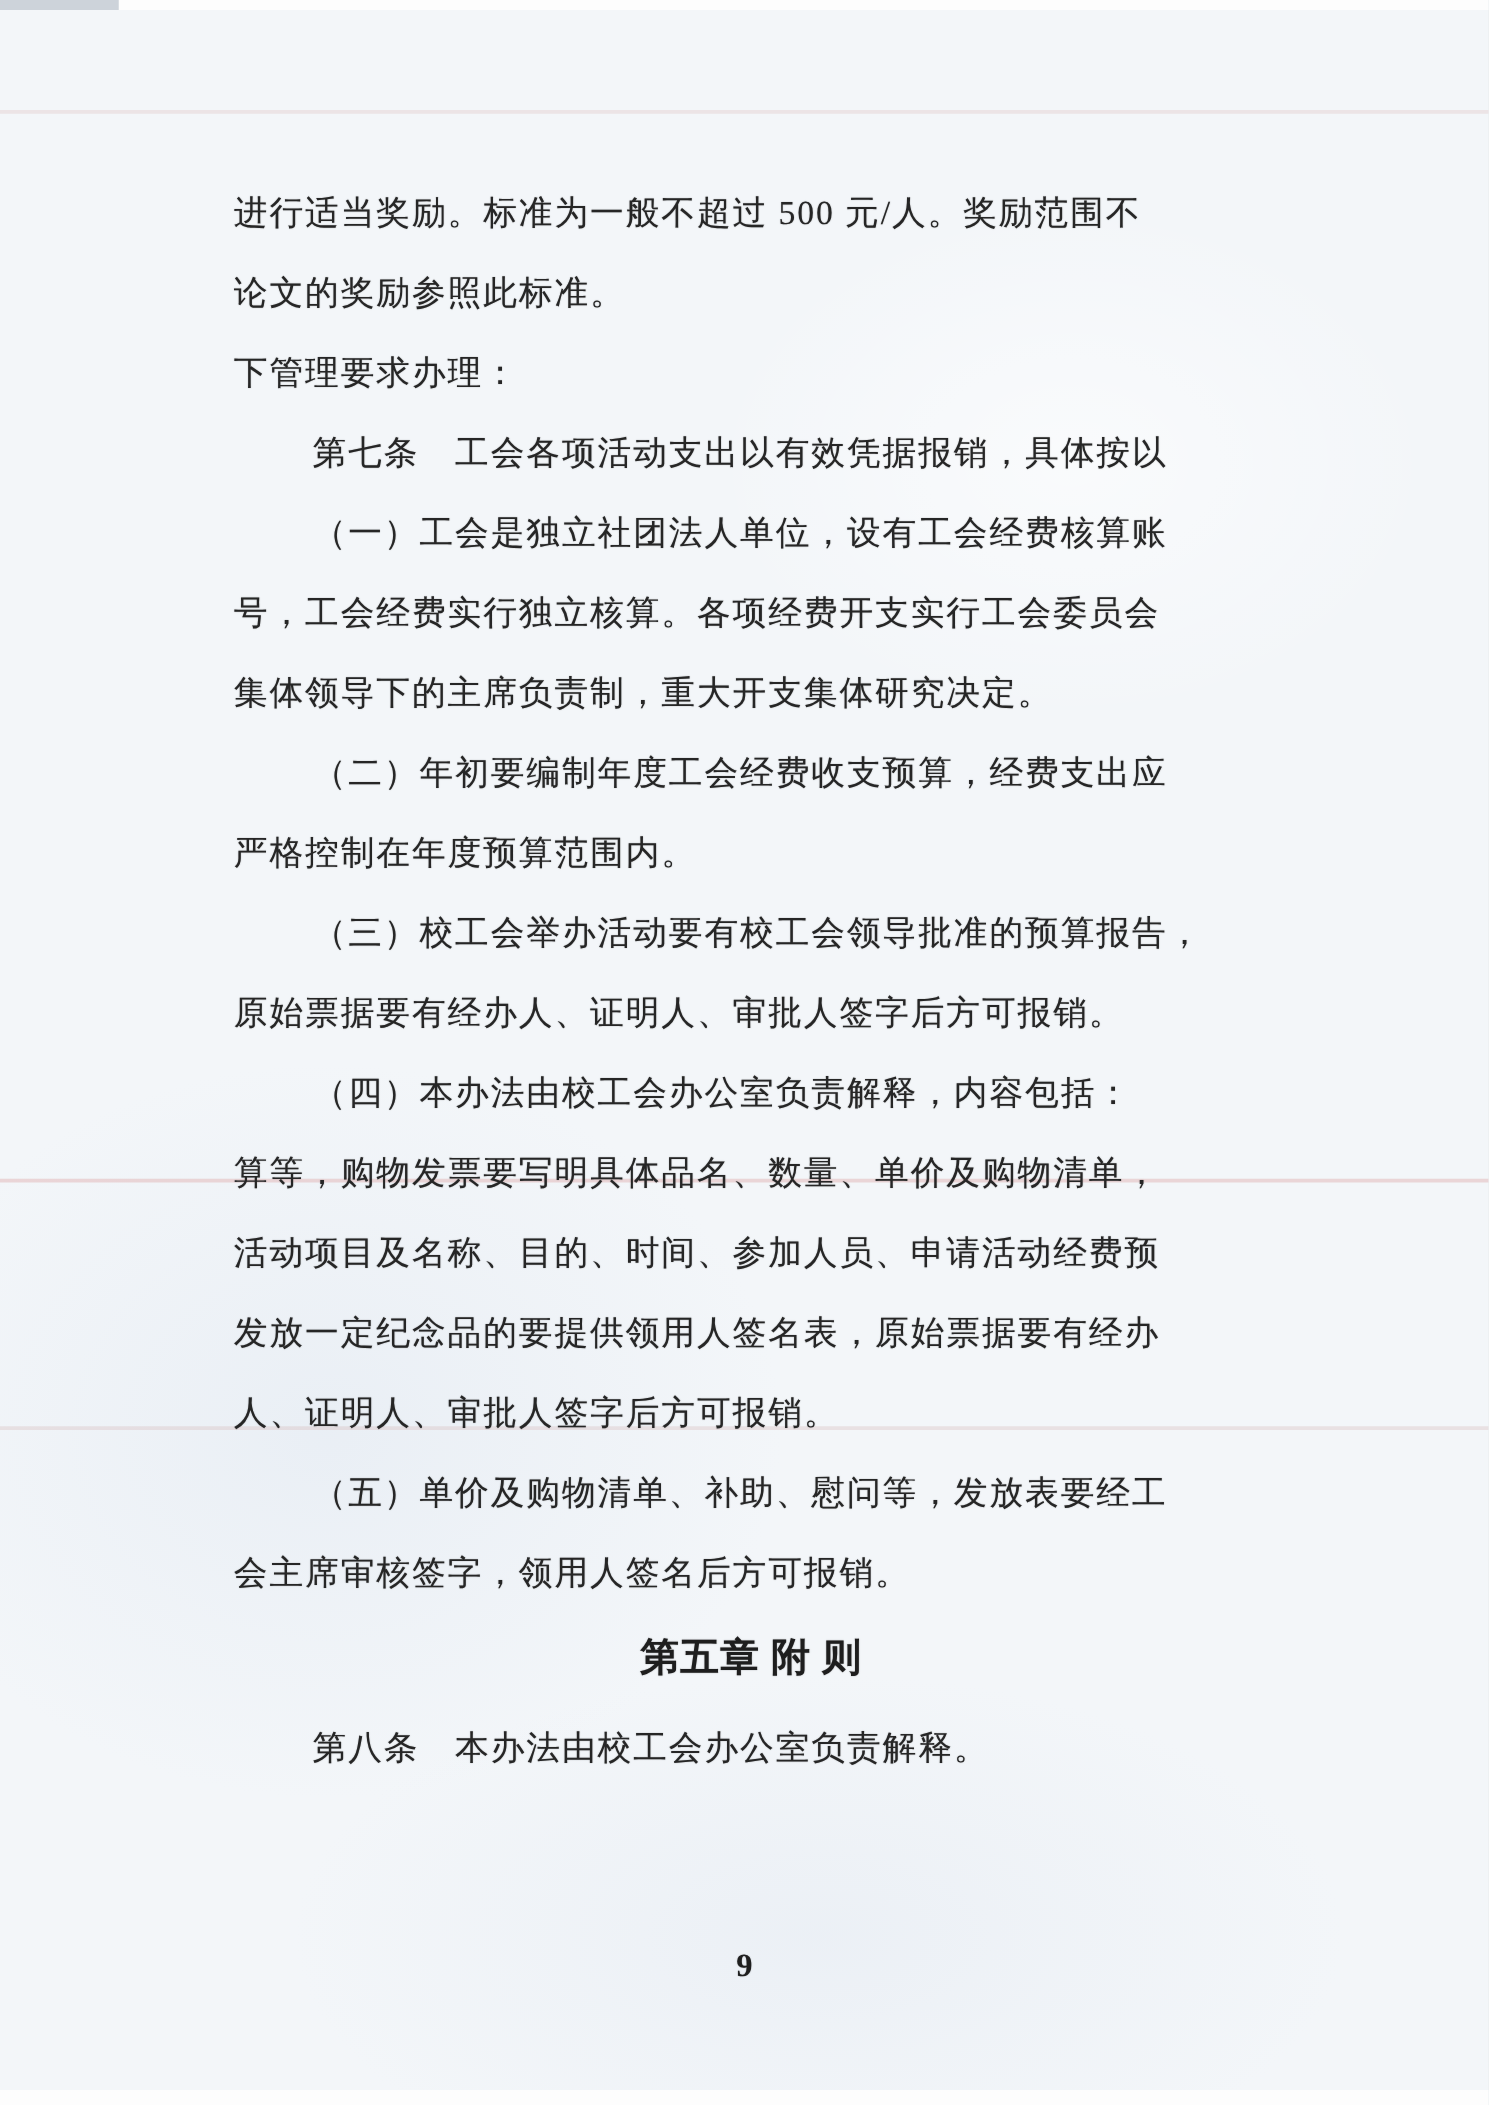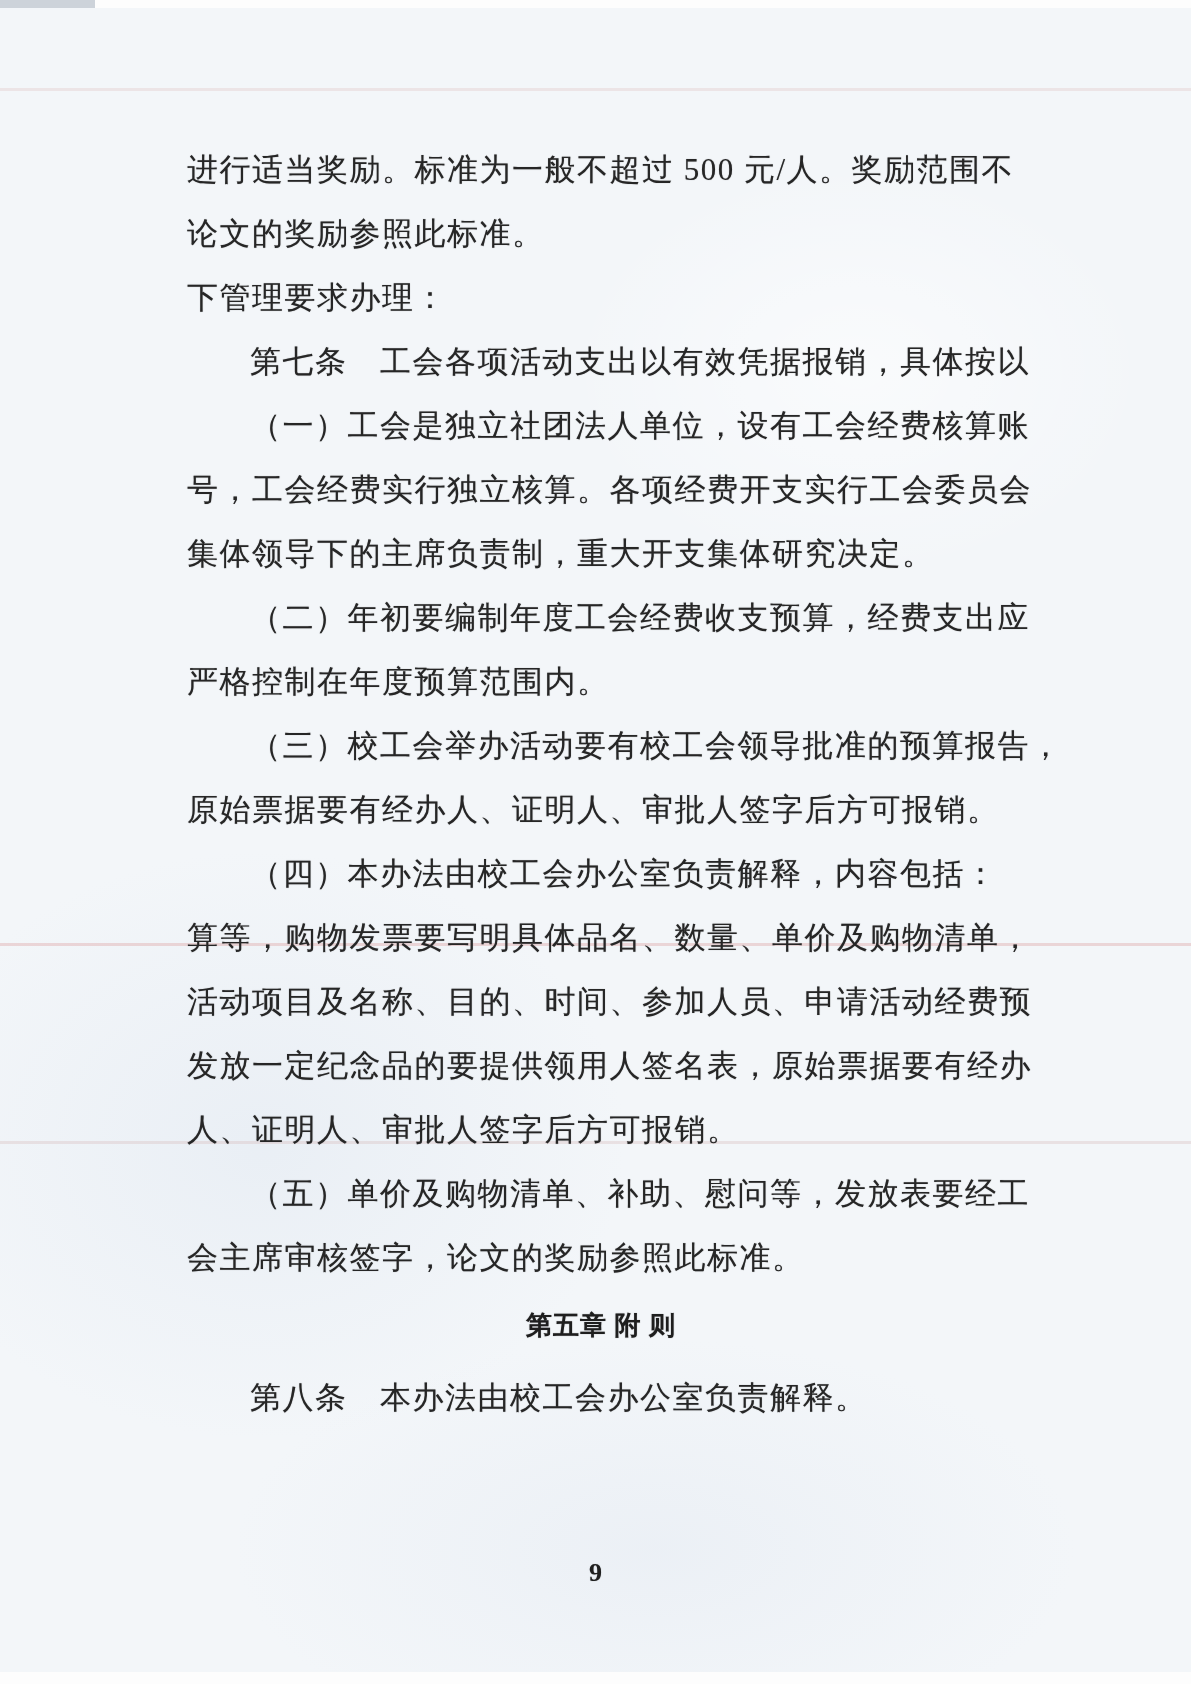--- a/index.html
+++ b/index.html
@@ -53,32 +53,32 @@
 
   .textblock {
     position: absolute;
     left: 187px;
     top: 138px;
     width: 828px;
   }
   .line {
     height: 64px;
     line-height: 64px;
-    font-size: 31px;
+    font-size: 27px;
     letter-spacing: 1.5px;
     color: #262626;
     white-space: nowrap;
     text-shadow: 0 0 1px rgba(45, 45, 45, 0.45);
   }
   .indent { text-indent: 63px; }
   .heading {
     height: 64px;
     line-height: 64px;
     margin-top: 4px;
-    font-size: 26px;
+    font-size: 31px;
     font-weight: bold;
     letter-spacing: 1px;
     text-align: center;
     color: #1e1e1e;
     text-shadow: 0 0 1px rgba(30, 30, 30, 0.5);
   }
   .closing { margin-top: 8px; }
   .pagenum {
     position: absolute;
     top: 1556px;
@@ -117,21 +117,21 @@
     <div class="line indent">（二）年初要编制年度工会经费收支预算，经费支出应</div>
     <div class="line">严格控制在年度预算范围内。</div>
     <div class="line indent">（三）校工会举办活动要有校工会领导批准的预算报告，</div>
     <div class="line">原始票据要有经办人、证明人、审批人签字后方可报销。</div>
     <div class="line indent">（四）本办法由校工会办公室负责解释，内容包括：</div>
     <div class="line">算等，购物发票要写明具体品名、数量、单价及购物清单，</div>
     <div class="line">活动项目及名称、目的、时间、参加人员、申请活动经费预</div>
     <div class="line">发放一定纪念品的要提供领用人签名表，原始票据要有经办</div>
     <div class="line">人、证明人、审批人签字后方可报销。</div>
     <div class="line indent">（五）单价及购物清单、补助、慰问等，发放表要经工</div>
-    <div class="line">会主席审核签字，论文的奖励参照此标准。</div>
+    <div class="line">会主席审核签字，领用人签名后方可报销。</div>
 
     <div class="heading">第五章  附  则</div>
 
     <div class="line indent closing">第八条　本办法由校工会办公室负责解释。</div>
   </div>
 
   <div class="pagenum">9</div>
 
   <div class="edge-bottom"></div>
 

